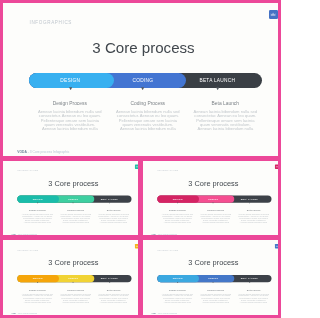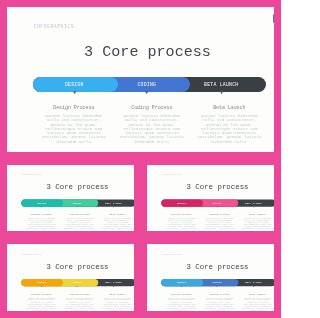--- a/index.html
+++ b/index.html
@@ -1,17 +1,17 @@
 <!DOCTYPE html>
 <html><head>
 <meta charset="utf-8">
 <style>
 html,body{margin:0;padding:0;background:#ffffff;}
 body{width:281px;height:318px;font-family:"Liberation Sans",sans-serif;overflow:hidden;position:relative;}
-.panel{position:absolute;background:#fdfdfb;border:7px solid #ec4899;box-sizing:border-box;overflow:hidden;font-family:Liberation Mono, monospace;}
+.panel{position:absolute;background:#fdfdfb;border:3px solid #ec4899;box-sizing:border-box;overflow:hidden;}
 .stage{position:absolute;left:0;top:0;width:281px;height:159px;transform-origin:0 0;}
 .eyebrow{position:absolute;left:26.5px;top:16.5px;color:#c0c7ce;white-space:nowrap;font-size:4.6px;letter-spacing:0.63px;}
 .badge{position:absolute;left:266px;top:7px;width:8.5px;height:8.5px;border-radius:1.2px;display:flex;align-items:center;justify-content:center;}
 .badgeicon{display:block;}
 .title{position:absolute;left:0;right:0;top:36px;text-align:center;color:#41474d;white-space:nowrap;font-size:15.1px;}
 .bar{position:absolute;left:25.8px;top:69.5px;width:233.3px;height:15px;}
 .seg{position:absolute;top:0;height:15px;border-radius:7.5px;box-sizing:border-box;}
 .seglabel{position:absolute;top:0;height:15px;line-height:15.0px;text-align:center;color:#fff;white-space:nowrap;font-size:4.8px;letter-spacing:0.25px;}
 .ptr{position:absolute;top:14.6px;width:3.4px;height:3.4px;overflow:visible;line-height:0;}
 .ptr svg{display:block;}

